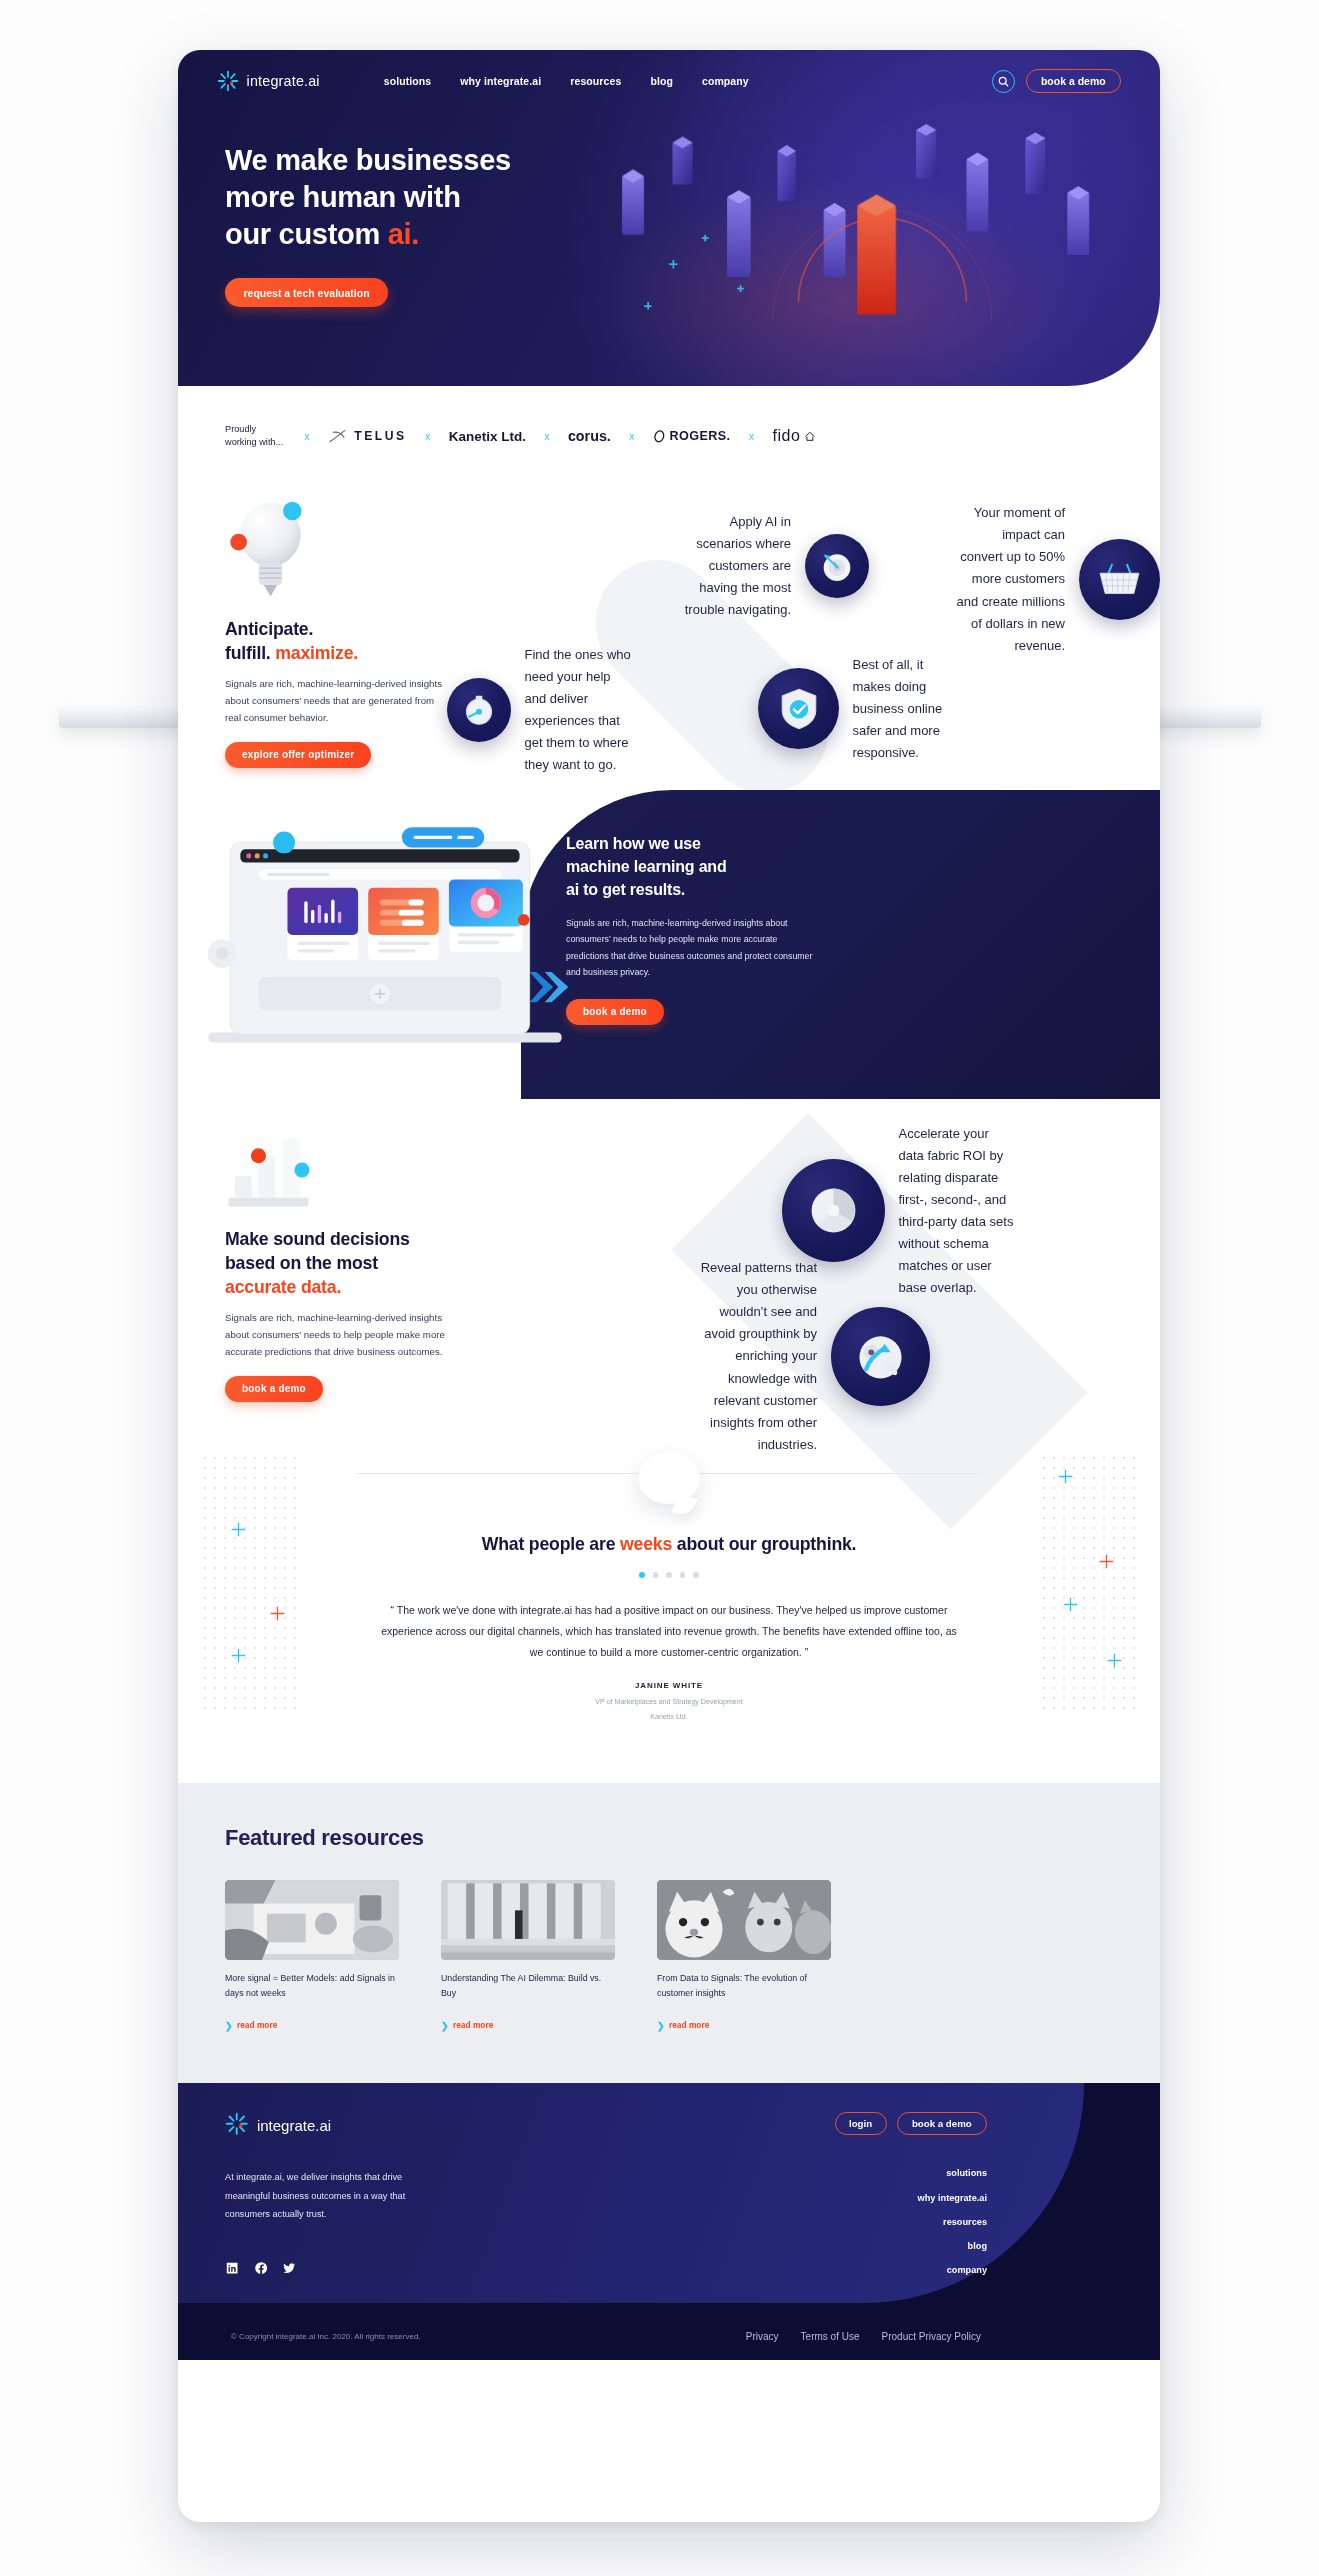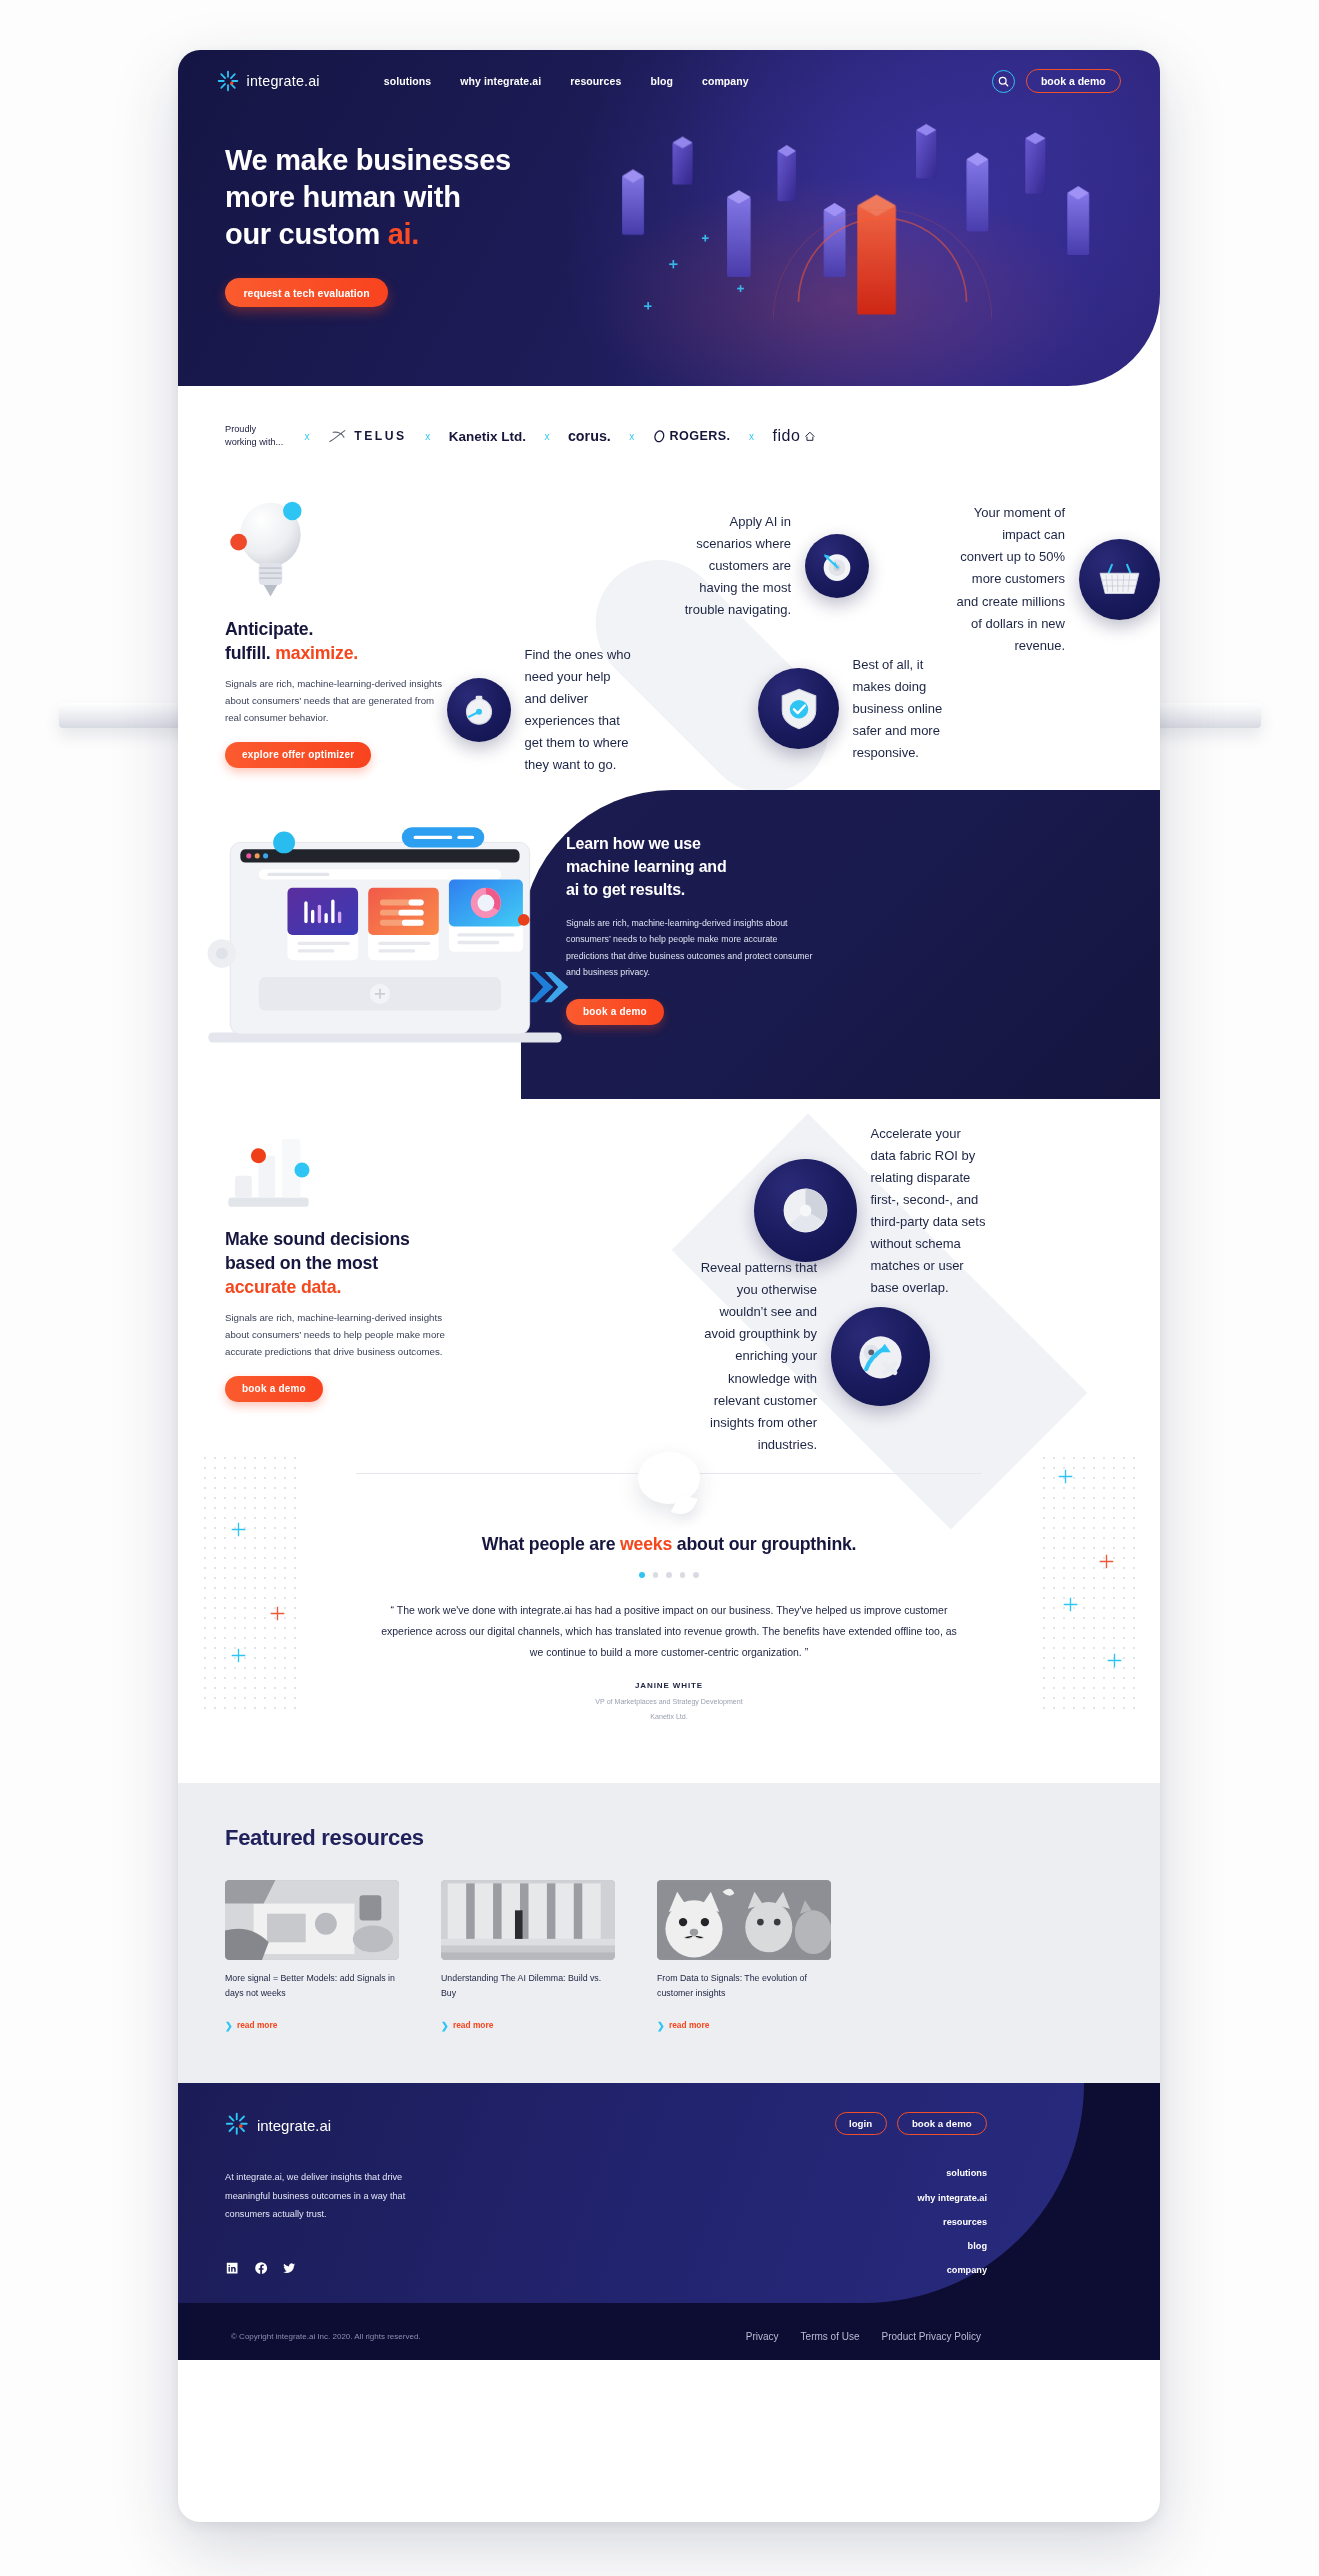--- a/index.html
+++ b/index.html
@@ -632,21 +632,21 @@
         </div>
         <h2 class="h2-dark" style="margin-top:17px;">
           <span>Make sound decisions</span><br>
           <span>based on the most</span><br>
           <span class="accent">accurate data.</span>
         </h2>
         <p class="body-sm">Signals are rich, machine-learning-derived insights about consumers’ needs to help people make more accurate predictions that drive business outcomes.</p>
         <span class="btn-pill cta-orange">book a demo</span>
       </div>
 
-      <div class="feat" style="left:576px; top:23.5px;">
+      <div class="feat" style="left:604px; top:23.5px;">
         <div class="orb lg" style="width:103px;height:103px;">
           <svg width="59" height="59" viewBox="0 0 70 70">
             <circle cx="35" cy="35" r="26" fill="#eef0f4"></circle>
             <path d="M35 35 L35 9 A26 26 0 0 1 57 48 Z" fill="#cfd3dc"></path>
             <path d="M35 35 L57 48 A26 26 0 0 1 16 52 Z" fill="#e4e7ed"></path>
             <circle cx="35" cy="35" r="7" fill="#f6f7f9"></circle>
           </svg>
         </div>
         <div class="feat-txt" style="width:118px;">Accelerate your data fabric ROI by relating disparate first-, second-, and third-party data sets without schema matches or user base overlap.</div>
       </div>

